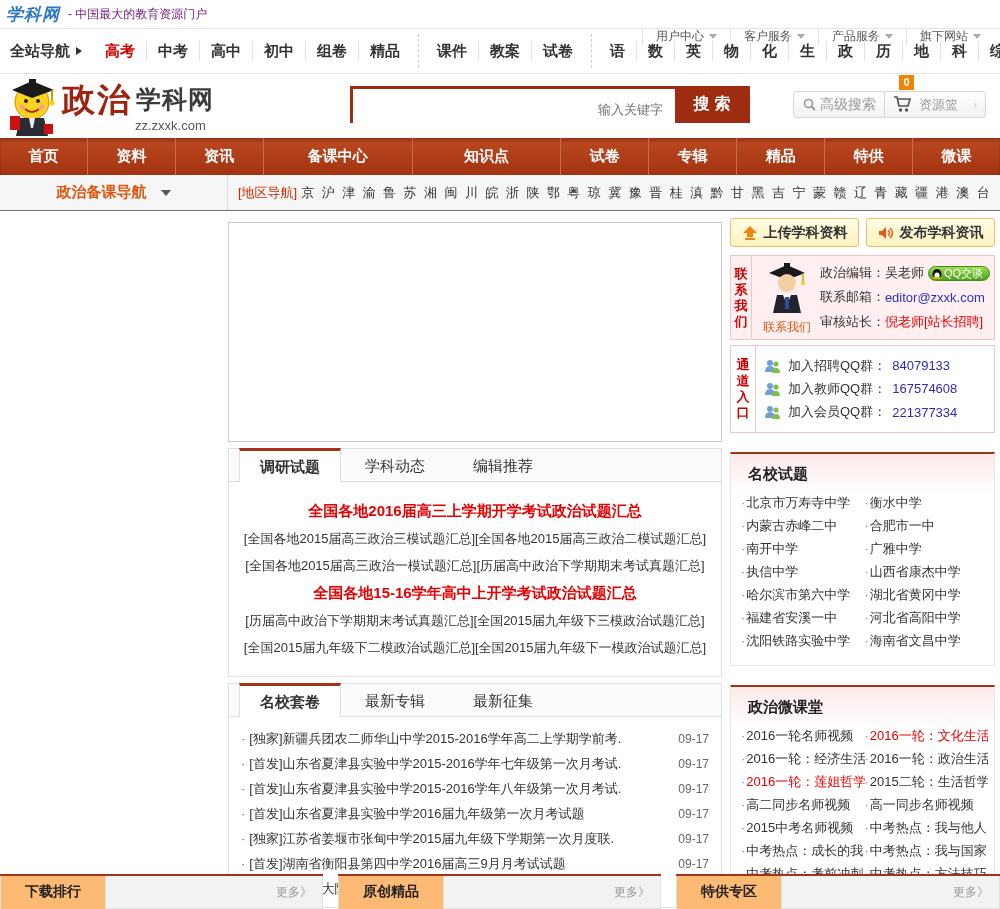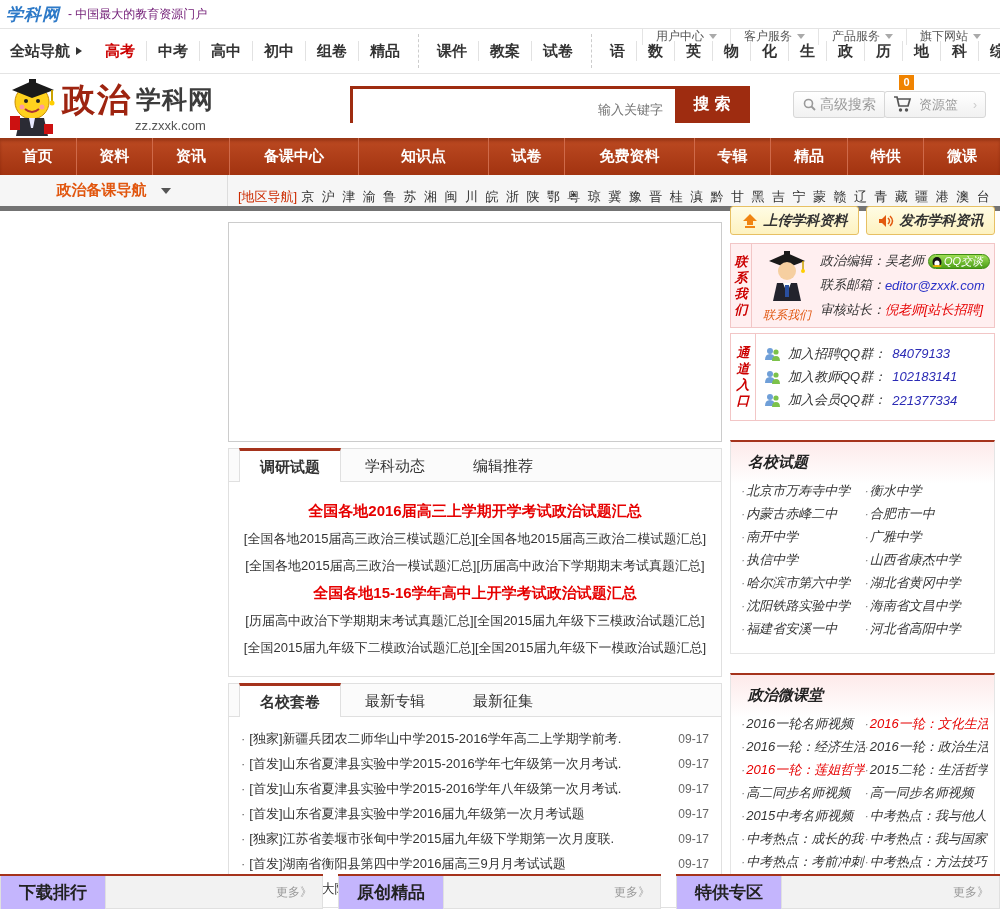--- a/index.html
+++ b/index.html
@@ -39,31 +39,31 @@
   .basket-badge { position:absolute; left:14px; top:-17px; min-width:15px; height:15px; background:#f08300; color:#fff; font-size:11px; font-weight:bold; text-align:center; line-height:15px; padding:0 2px; }
   .basket-arrow { margin-left:auto; color:#ccc; font-size:12px; }
 
   
   .red-nav { height:37px; display:flex; background:linear-gradient(#bc4a22,#a23310); box-shadow:inset 0 3px 3px rgba(90,20,0,.35); }
   .red-nav-item { flex:1; display:flex; align-items:center; justify-content:center; color:#fff; font-size:15px; font-weight:bold; border-right:1px solid #cf6a4a; cursor:pointer; white-space:nowrap; }
   .red-nav-item:last-child { border-right:none; }
   .red-nav-item.wide { flex:1.7; }
 
   
-  .sub-nav { height:36px; background:#f6f6f6; border-bottom:5px solid #737373; display:flex; align-items:flex-end; }
+  .sub-nav { height:36px; background:#f6f6f6; border-bottom:1px solid #737373; display:flex; align-items:center; }
   .prep-nav { width:228px; display:flex; align-items:center; justify-content:center; gap:14px; color:#e1560e; font-size:15px; font-weight:bold; border-right:1px solid #ddd; height:100%; cursor:pointer; }
   .prep-caret { width:0;height:0;border:5px solid transparent;border-top:6px solid #555;margin-top:5px; }
   .region-area { flex:1; display:flex; align-items:center; padding:0 10px; font-size:13px; }
   .region-label { color:#cc2a00; margin-right:4px; white-space:nowrap; }
   .region-list { display:flex; flex:1; justify-content:space-between; }
   .region-item { color:#333; cursor:pointer; }
 
   
   .mid-col { position:absolute; left:228px; top:222px; width:494px; }
-  .right-col { position:absolute; left:730px; top:206px; width:265px;font-style:italic; }
+  .right-col { position:absolute; left:730px; top:218px; width:265px; }
 
   .banner-box { height:220px; border:1px solid #ccc; background:#fff; }
 
   .tabbox { border:1px solid #e0e0e0; margin-top:6px; background:#fff; }
   .tabbox-header { height:33px; background:#fbfbfb; border-bottom:1px solid #e0e0e0; display:flex; }
   .tab { padding:0 24px; line-height:33px; font-size:15px; color:#333; cursor:pointer; }
   .tab.active { background:#fff; border-top:3px solid #a5331c; border-left:1px solid #e0e0e0; border-right:1px solid #e0e0e0; margin:-1px 0 -1px 10px; line-height:31px; font-weight:bold; padding:0 20px; }
 
   .research-body { padding:12px 10px 10px; }
   .research-headline { text-align:center; color:#e60000; font-size:15px; font-weight:bold; margin:8px 0; cursor:pointer; }
@@ -102,21 +102,21 @@
   .panel-title { font-size:15px; font-weight:bold; color:#222; padding:11px 0 6px 17px; }
   .two-col-list { padding:1px 6px 0 10px; }
   .two-col-row { display:flex; height:23px; align-items:center; font-size:13px; }
   .two-col-cell { width:50%; white-space:nowrap; overflow:hidden; cursor:pointer; color:#333; }
   .two-col-cell .b { color:#888; margin-right:1px; }
   .two-col-cell.red { color:#e60000; }
 
   
   .bottom-panel { position:absolute; top:874px; height:35px; border-top:2px solid #a5331c; background:#fff; }
   .bottom-header { height:33px; background:#f2f2f2; border:1px solid #e0e0e0; border-top:none; display:flex; align-items:center; }
-  .bottom-tab { width:105px; height:33px; background:#c4b5fd; border-right:1px solid #e0e0e0; display:flex; align-items:center; justify-content:center; font-size:17px; font-weight:bold; color:#222; cursor:pointer; }
+  .bottom-tab { width:105px; height:33px; background:#fdba74; border-right:1px solid #e0e0e0; display:flex; align-items:center; justify-content:center; font-size:14px; font-weight:bold; color:#222; cursor:pointer; }
   .bottom-more { margin-left:auto; color:#999; font-size:12px; padding-right:10px; cursor:pointer; }
 </style>
 </head>
 <body>
 
 <div class="top-bar">
   <span class="site-logo-text">学科网</span>
   <span class="tagline">- 中国最大的教育资源门户</span>
   <div class="top-menus" id="top-menus">
       <div class="top-menu-item">
@@ -218,21 +218,20 @@
   </div>
 </div>
 
 <div class="red-nav" id="red-nav">
     <div class="red-nav-item">首页</div>
     <div class="red-nav-item">资料</div>
     <div class="red-nav-item">资讯</div>
     <div class="red-nav-item wide">备课中心</div>
     <div class="red-nav-item wide">知识点</div>
     <div class="red-nav-item">试卷</div>
-    <div class="red-nav-item wide">免费资料</div>
     <div class="red-nav-item">专辑</div>
     <div class="red-nav-item">精品</div>
     <div class="red-nav-item">特供</div>
     <div class="red-nav-item">微课</div>
   </div>
 
 <div class="sub-nav">
   <div class="prep-nav">
     <span>政治备课导航</span>
     <span class="prep-caret"></span>
@@ -427,21 +426,21 @@
           <span class="qq-num">84079133</span>
         </div>
         <div class="qq-row">
           <svg width="18" height="16" viewBox="0 0 18 16">
             <circle cx="6" cy="5" r="3" fill="#6f9fd8"></circle>
             <path d="M1 14 q0-6 5-6 t5 6 z" fill="#6f9fd8"></path>
             <circle cx="12" cy="6" r="2.6" fill="#7cc24a"></circle>
             <path d="M8 15 q0-5 4-5 t4 5 z" fill="#7cc24a"></path>
           </svg>
           <span>加入教师QQ群：</span>
-          <span class="qq-num">102183141</span>
+          <span class="qq-num">167574608</span>
         </div>
         <div class="qq-row">
           <svg width="18" height="16" viewBox="0 0 18 16">
             <circle cx="6" cy="5" r="3" fill="#6f9fd8"></circle>
             <path d="M1 14 q0-6 5-6 t5 6 z" fill="#6f9fd8"></path>
             <circle cx="12" cy="6" r="2.6" fill="#7cc24a"></circle>
             <path d="M8 15 q0-5 4-5 t4 5 z" fill="#7cc24a"></path>
           </svg>
           <span>加入会员QQ群：</span>
           <span class="qq-num">221377334</span>
@@ -466,26 +465,26 @@
         </div>
         <div class="two-col-row">
           <span class="two-col-cell"><span class="b">·</span>执信中学</span>
           <span class="two-col-cell"><span class="b">·</span>山西省康杰中学</span>
         </div>
         <div class="two-col-row">
           <span class="two-col-cell"><span class="b">·</span>哈尔滨市第六中学</span>
           <span class="two-col-cell"><span class="b">·</span>湖北省黄冈中学</span>
         </div>
         <div class="two-col-row">
+          <span class="two-col-cell"><span class="b">·</span>福建省安溪一中</span>
+          <span class="two-col-cell"><span class="b">·</span>河北省高阳中学</span>
+        </div>
+        <div class="two-col-row">
           <span class="two-col-cell"><span class="b">·</span>沈阳铁路实验中学</span>
           <span class="two-col-cell"><span class="b">·</span>海南省文昌中学</span>
-        </div>
-        <div class="two-col-row">
-          <span class="two-col-cell"><span class="b">·</span>福建省安溪一中</span>
-          <span class="two-col-cell"><span class="b">·</span>河北省高阳中学</span>
         </div>
       </div>
   </div>
 
   <div class="red-top-panel micro-panel">
     <div class="panel-title">政治微课堂</div>
     <div class="two-col-list" id="micro-list">
         <div class="two-col-row">
           <span class="two-col-cell"><span class="b">·</span>2016一轮名师视频</span>
           <span class="two-col-cell red"><span class="b">·</span>2016一轮：文化生活</span>

